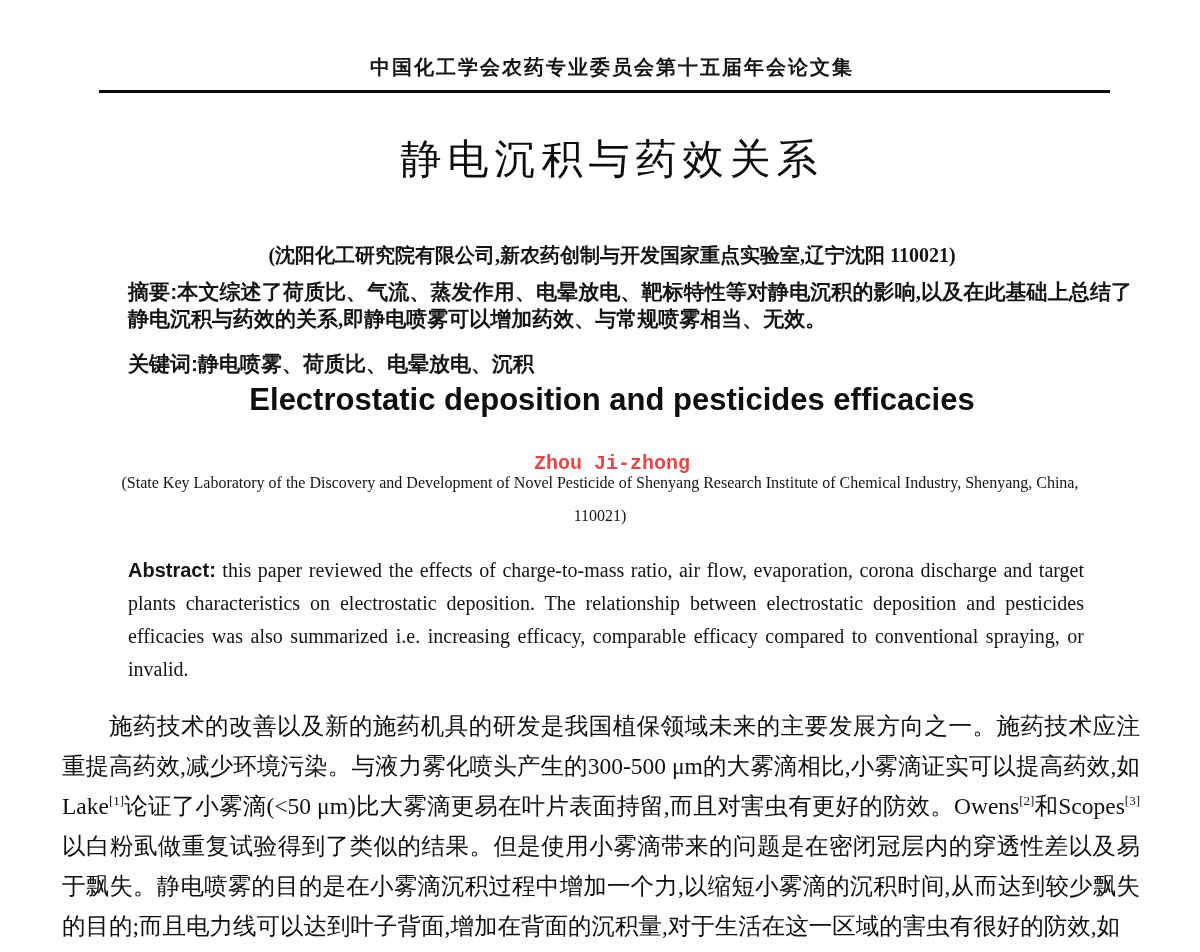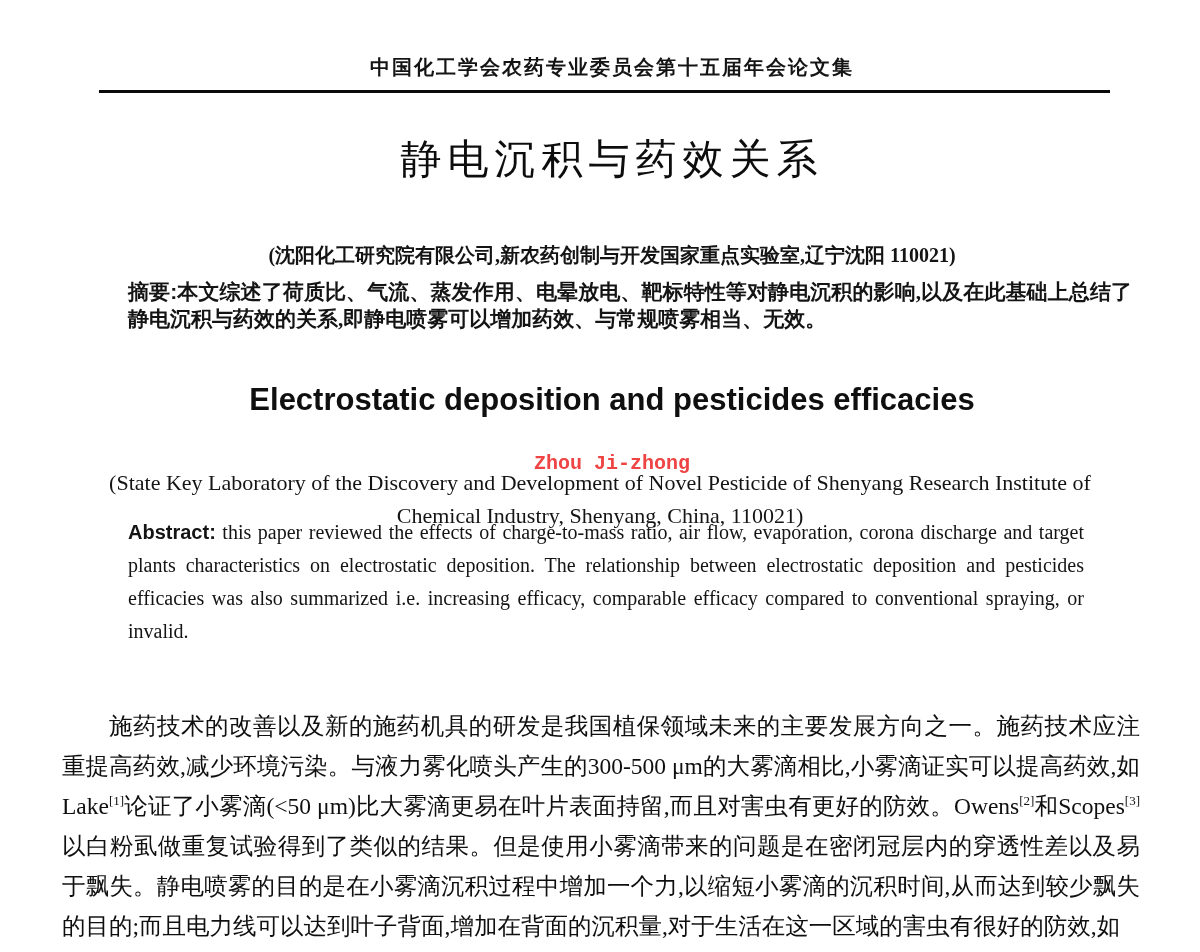--- a/index.html
+++ b/index.html
@@ -119,28 +119,28 @@
     font-weight: bold;
     font-size: 20px;
     color: #ef4444;
   }
   .affil-en {
     position: absolute;
     top: 466px;
     left: 100px;
     width: 1000px;
     text-align: center;
-    font-size: 22px;
+    font-size: 16px;
     line-height: 33px;
     color: #141414;
   }
   
   .abstract-en {
     position: absolute;
-    top: 516px;
+    top: 554px;
     left: 128px;
     width: 956px;
     font-size: 20px;
     line-height: 33px;
     text-align: justify;
     color: #141414;
   }
   .abstract-en .lbl,
   .keywords-en .lbl {
     font-family: "Liberation Sans", "DejaVu Sans", sans-serif;
@@ -183,20 +183,21 @@
 
   <div class="header-rule"></div>
 
   <div class="title-zh">静电沉积与药效关系</div>
 
 
   <div class="affil-zh">(沈阳化工研究院有限公司,新农药创制与开发国家重点实验室,辽宁沈阳 110021)</div>
 
   <div class="abstract-zh"><span class="lbl">摘要:</span><span>本文综述了荷质比、气流、蒸发作用、电晕放电、靶标特性等对静电沉积的影响,以及在此基础上总结了静电沉积与药效的关系,即静电喷雾可以增加药效、与常规喷雾相当、无效。</span></div>
 
+  <div class="keywords-zh"><span class="lbl">关键词:</span><span>静电喷雾、荷质比、电晕放电、沉积</span></div>
 
   <div class="title-en">Electrostatic deposition and pesticides efficacies</div>
 
   <div class="author-en">Zhou Ji-zhong</div>
 
   <div class="affil-en">(State Key Laboratory of the Discovery and Development of Novel Pesticide of Shenyang Research Institute of Chemical Industry, Shenyang, China, 110021)</div>
 
   <div class="abstract-en"><span class="lbl">Abstract:</span><span> this paper reviewed the effects of charge-to-mass ratio, air flow, evaporation, corona discharge and target plants characteristics on electrostatic deposition. The relationship between electrostatic deposition and pesticides efficacies was also summarized i.e. increasing efficacy, comparable efficacy compared to conventional spraying, or invalid.</span></div>
 
 

